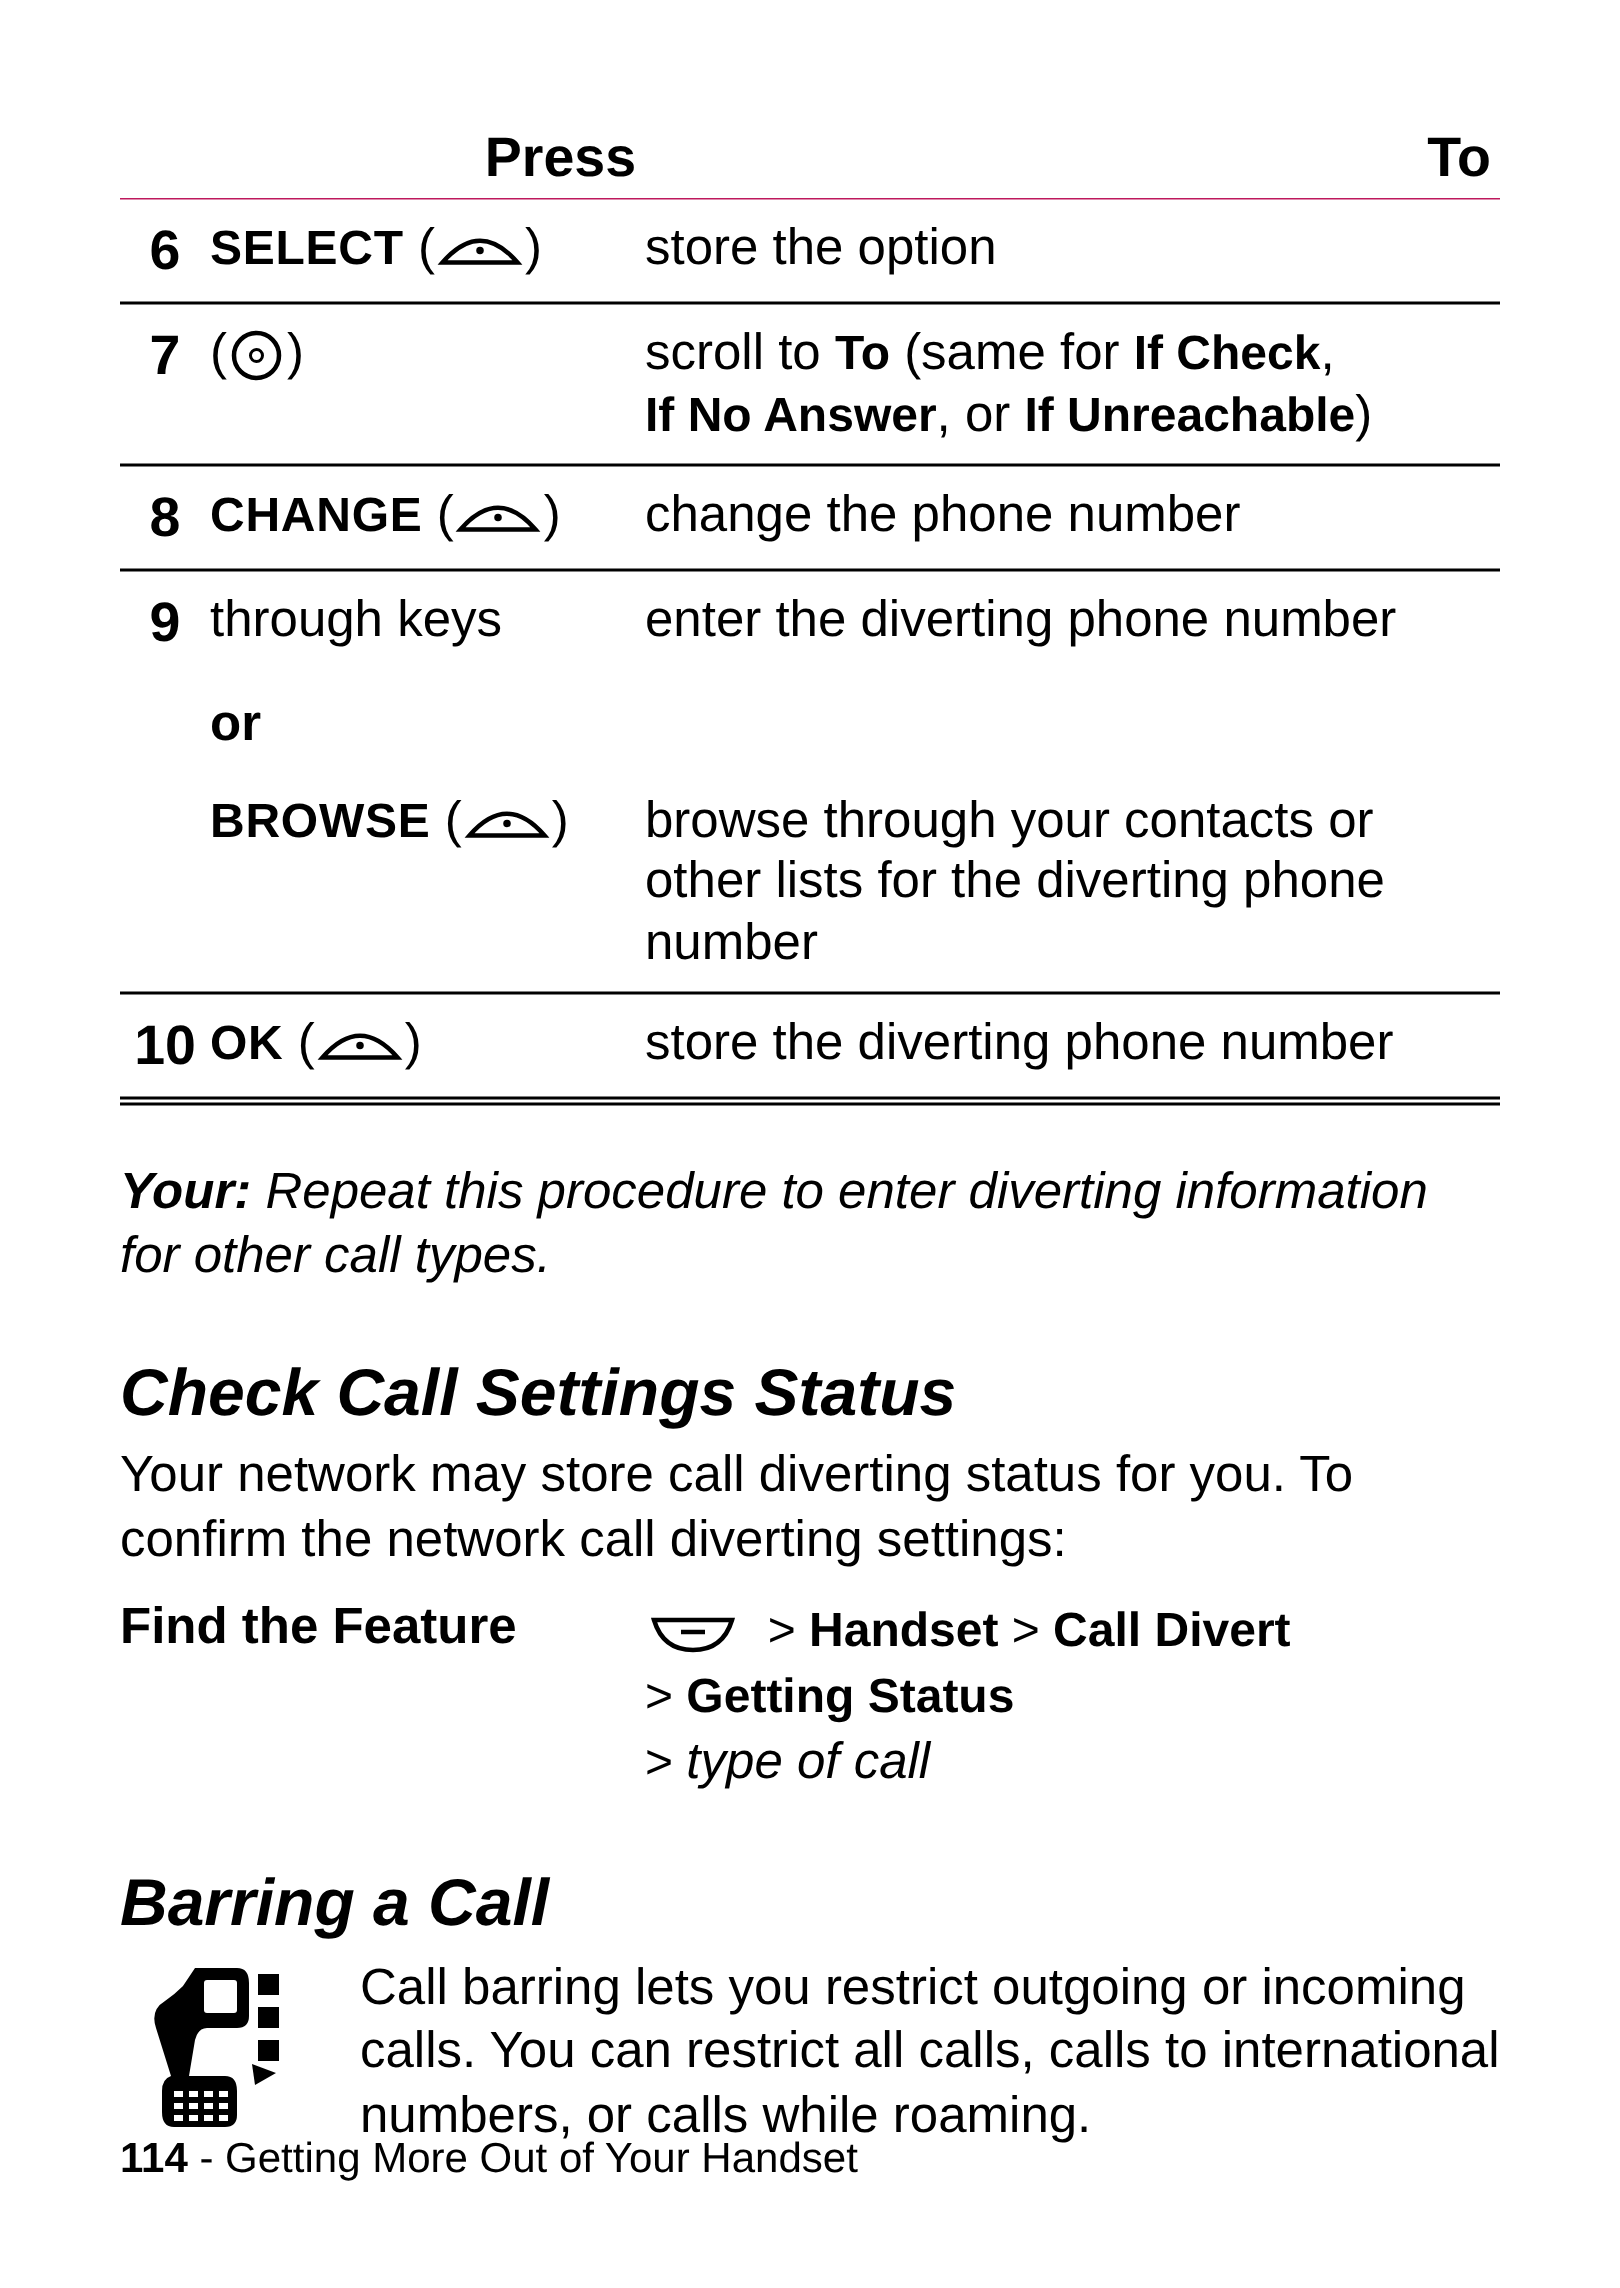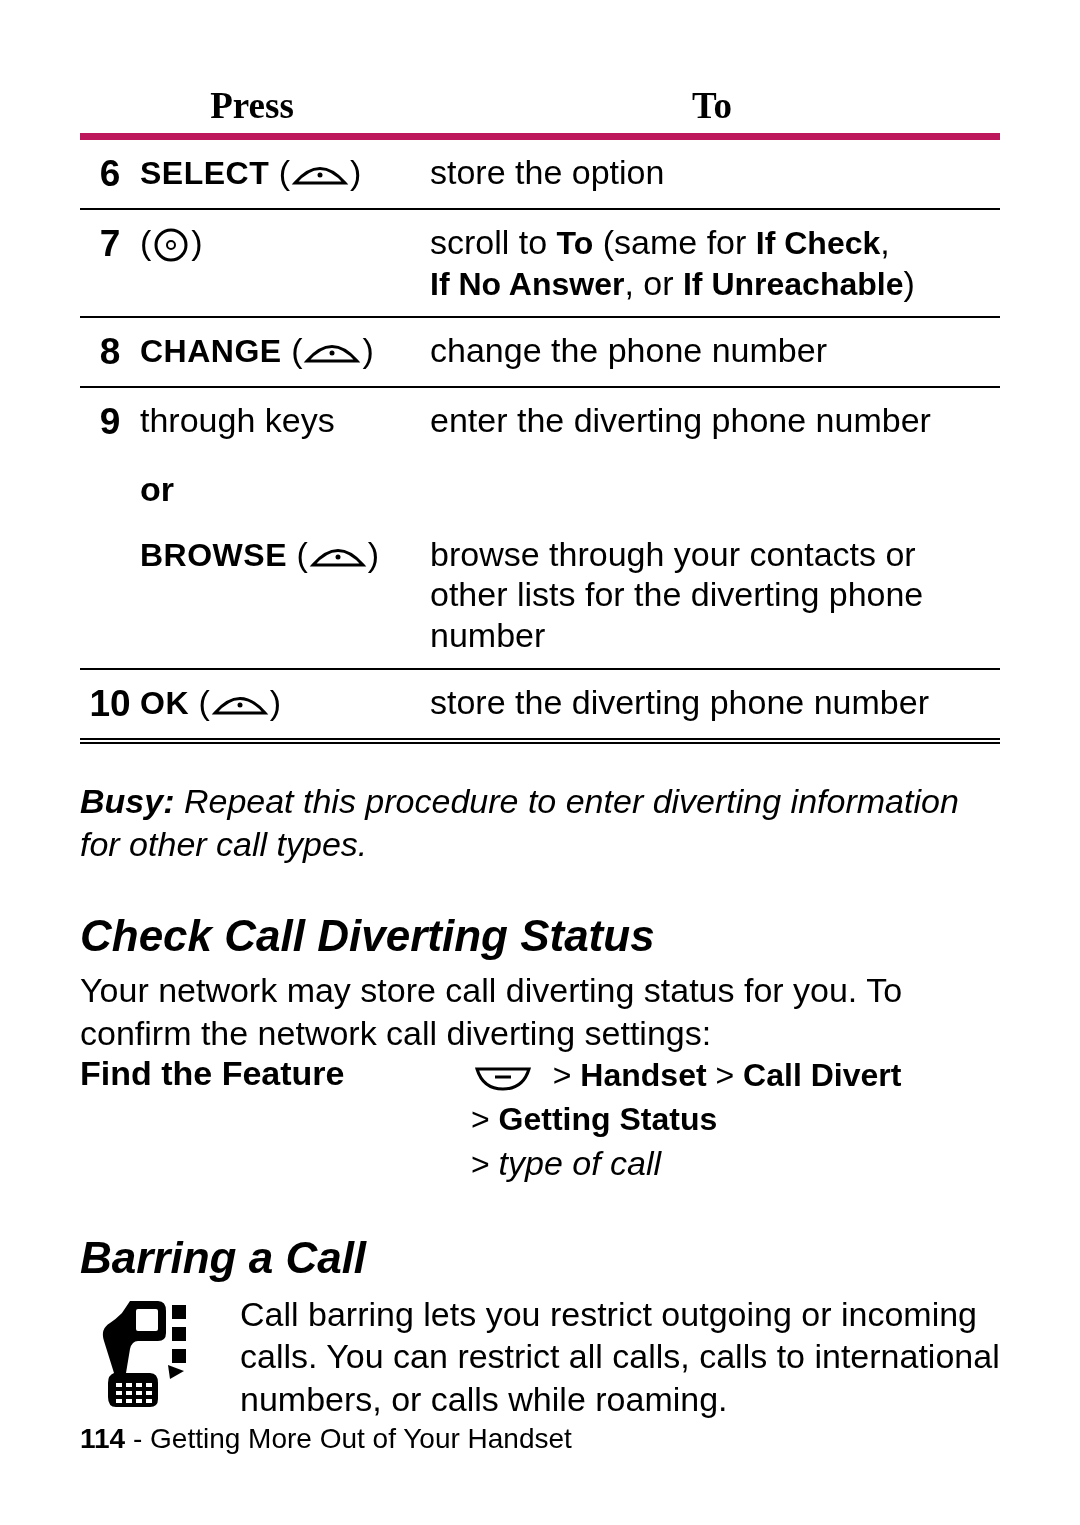--- a/index.html
+++ b/index.html
@@ -21,25 +21,25 @@
   }
   
   .tbl {
     width: 100%;
     border-collapse: collapse;
   }
   .tbl col.num  { width: 60px; }
   .tbl col.press { width: 290px; }
   .tbl col.to   { }
   .tbl th {
-    text-align: center;
-    font-family: Liberation Serif, serif;
+    text-align: right;
+    font-family: Liberation Sans, sans-serif;
     font-weight: bold;
     font-size: 37px;
-    border-bottom: 7px solid #be185d;
+    border-bottom: 1px solid #be185d;
     padding: 4px 6px 6px 0;
   }
   .tbl td {
     vertical-align: top;
     padding: 12px 8px 12px 0;
     font-size: 34px;
     line-height: 1.2;
   }
   .tbl td.num {
     font-family: Arial, Helvetica, sans-serif;
@@ -107,21 +107,21 @@
     font-family: Arial, Helvetica, sans-serif;
     font-weight: bold;
     font-style: italic;
     font-size: 44px;
     margin: 46px 0 8px 0;
   }
 
   
   .ftf {
     display: flex;
-    gap: 41px;
+    margin-top: 18px;
   }
   .ftf-label {
     font-weight: bold;
     font-size: 34px;
     width: 350px;
     flex: 0 0 350px;
   }
   .ftf-path {
     font-size: 32px;
     line-height: 1.35;
@@ -254,24 +254,24 @@
                 <circle cx="30" cy="15" r="2.5" fill="#000"></circle>
               </svg>
           </span><span>)</span>
         </td>
         <td>store the diverting phone number</td>
       </tr>
     </tbody>
   </table>
 
   <p class="body">
-    <span class="note-lead">Busy:</span><span class="note-rest"> Repeat this procedure to enter diverting information for other call types.</span>
+    <span class="note-lead">Your:</span><span class="note-rest"> Repeat this procedure to enter diverting information for other call types.</span>
   </p>
 
-  <h2 class="section">Check Call Diverting Status</h2>
+  <h2 class="section">Check Call Settings Status</h2>
   <p class="body" style="margin-top:6px">Your network may store call diverting status for you. To confirm the network call diverting settings:</p>
 
   <div class="ftf">
     <div class="ftf-label">Find the Feature</div>
     <div class="ftf-path">
       <span class="menukey">
         <svg width="64" height="30" viewBox="0 0 64 30">
             <path d="M6 6 L58 6 Q52 26 32 26 Q12 26 6 6 Z" fill="none" stroke="#000" stroke-width="3"></path>
             <line x1="24" y1="14" x2="40" y2="14" stroke="#000" stroke-width="3"></line>
           </svg>

